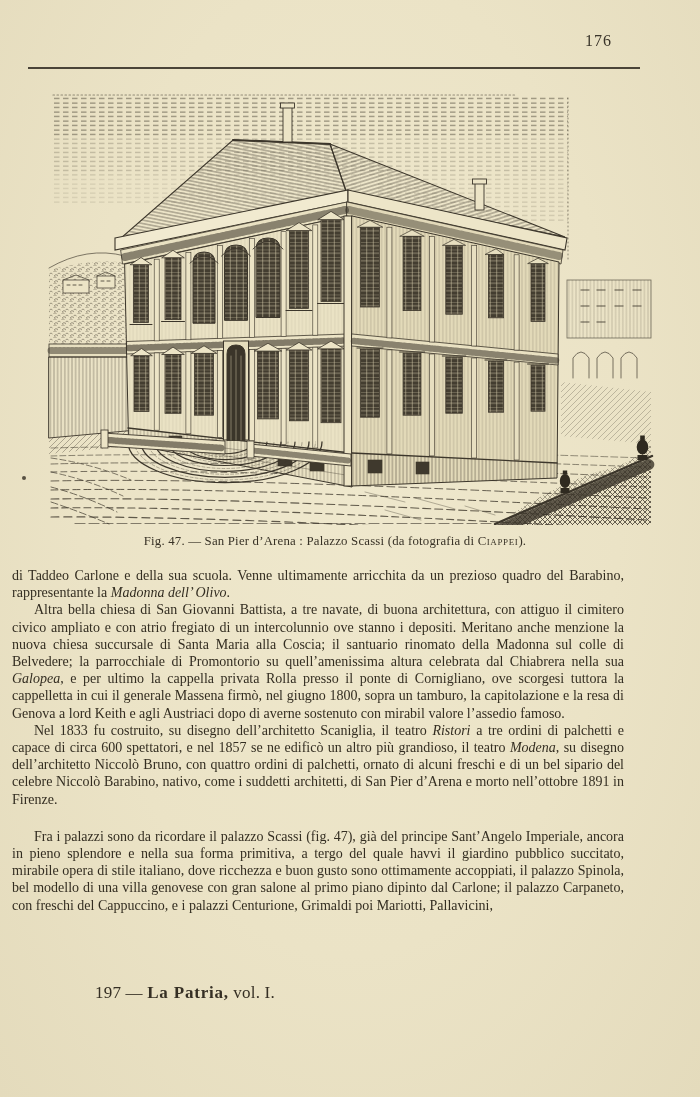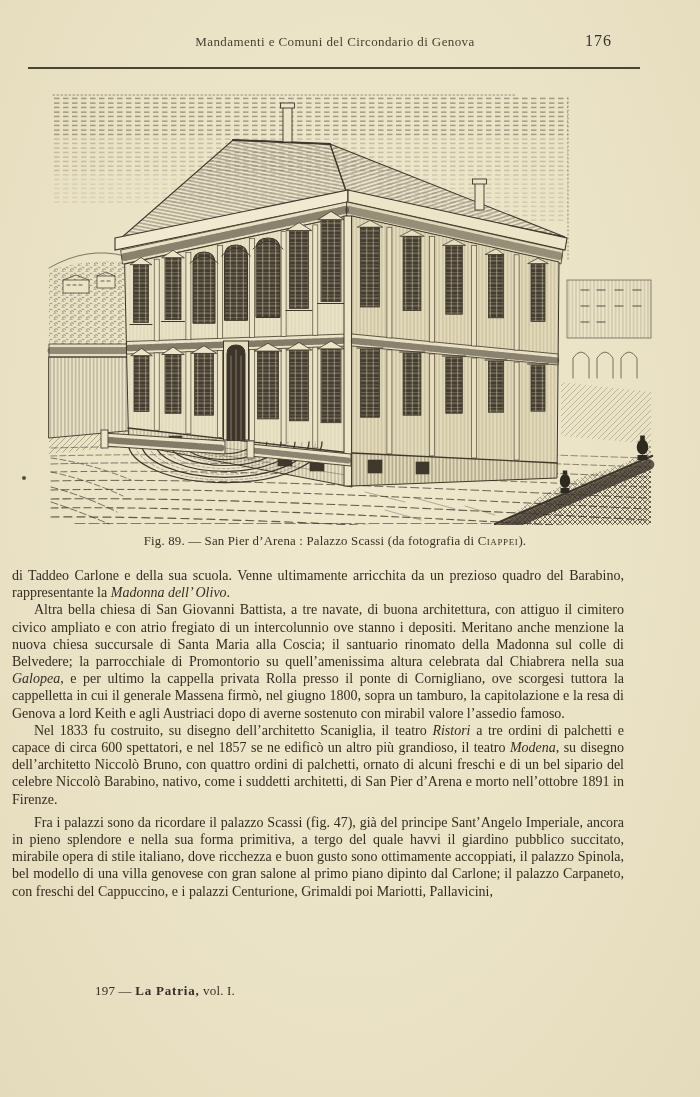--- a/index.html
+++ b/index.html
@@ -29,38 +29,37 @@
     position:absolute;top:534px;left:28px;width:614px;text-align:center;
     font-size:12.8px;color:#383226;letter-spacing:.2px;
   }
   .caption .sc{font-variant:small-caps;letter-spacing:.6px;}
   .body-text{
     position:absolute;top:567px;left:12px;width:612px;
     font-size:14px;line-height:17.2px;text-align:justify;color:#332d21;
   }
   .body-text p{margin:0;}
   .body-text p.indent{text-indent:22px;}
-  .body-text p.gap{margin-top:6px;}
+  .body-text p.gap{margin-top:20px;}
   .body-text i{font-style:italic;}
   .page-foot{
-    position:absolute;top:983px;left:95px;font-size:13px;color:#352f24;letter-spacing:.2px;
+    position:absolute;top:983px;left:95px;font-size:17px;color:#352f24;letter-spacing:.2px;
   }
   .page-foot b{letter-spacing:.8px;}
   .spot{
     position:absolute;top:476px;left:22px;width:4px;height:4px;border-radius:50%;
     background:#3d372b;opacity:.85;
   }
 </style>
 </head>
 <body>
 
 <div class="page">
 
   <div class="running-head">
-    <span class="title">Mandamenti e Comuni del Circondario di Genova</span>
     <span class="pagenum">176</span>
   </div>
   <div class="head-rule"></div>
 
   <div class="figure-wrap">
     <svg viewBox="0 0 610 433" xmlns="http://www.w3.org/2000/svg">
       <defs>
         <clipPath id="plate">
             <rect x="0" y="0" width="610" height="433"></rect>
           </clipPath>
@@ -333,21 +332,21 @@
           <path d="M6 366Q48 372 86 388" stroke-width=".9" stroke-dasharray="6 3"></path>
           <path d="M6 380Q44 388 78 404" stroke-width=".9" stroke-dasharray="6 3"></path>
           <path d="M6 395Q40 404 72 420" stroke-width="1" stroke-dasharray="7 3"></path>
           <path d="M6 410Q36 420 64 432" stroke-width="1" stroke-dasharray="7 3"></path>
         </g>
 
       </g>
     </svg>
   </div>
 
-  <div class="caption"><span>Fig. 89. — San Pier d’Arena : Palazzo Scassi (da fotografia di </span><span class="sc">Ciappei</span><span>).</span></div>
+  <div class="caption"><span>Fig. 47. — San Pier d’Arena : Palazzo Scassi (da fotografia di </span><span class="sc">Ciappei</span><span>).</span></div>
 
   <div class="body-text">
       <p class=""><span>di Taddeo Carlone e della sua scuola. Venne ultimamente arricchita da un prezioso quadro del Barabino, rappresentante la </span><i>Madonna dell’ Olivo</i><span>.</span></p>
       <p class="indent"><span>Altra bella chiesa di San Giovanni Battista, a tre navate, di buona architettura, con attiguo il cimitero civico ampliato e con atrio fregiato di un intercolunnio ove stanno i depositi. Meritano anche menzione la nuova chiesa succursale di Santa Maria alla Coscia; il santuario rinomato della Madonna sul colle di Belvedere; la parrocchiale di Promontorio su quell’amenissima altura celebrata dal Chiabrera nella sua </span><i>Galopea</i><span>, e per ultimo la cappella privata Rolla presso il ponte di Cornigliano, ove scorgesi tuttora la cappelletta in cui il generale Massena firmò, nel giugno 1800, sopra un tamburo, la capitolazione e la resa di Genova a lord Keith e agli Austriaci dopo di averne sostenuto con mirabil valore l’assedio famoso.</span></p>
       <p class="indent"><span>Nel 1833 fu costruito, su disegno dell’architetto Scaniglia, il teatro </span><i>Ristori</i><span> a tre ordini di palchetti e capace di circa 600 spettatori, e nel 1857 se ne edificò un altro più grandioso, il teatro </span><i>Modena</i><span>, su disegno dell’architetto Niccolò Bruno, con quattro ordini di palchetti, ornato di alcuni freschi e di un bel sipario del celebre Niccolò Barabino, nativo, come i suddetti architetti, di San Pier d’Arena e morto nell’ottobre 1891 in Firenze.</span></p>
       <p class="indent gap"><span>Fra i palazzi sono da ricordare il palazzo Scassi (fig. 47), già del principe Sant’Angelo Imperiale, ancora in pieno splendore e nella sua forma primitiva, a tergo del quale havvi il giardino pubblico succitato, mirabile opera di stile italiano, dove ricchezza e buon gusto sono ottimamente accoppiati, il palazzo Spinola, bel modello di una villa genovese con gran salone al primo piano dipinto dal Carlone; il palazzo Carpaneto, con freschi del Cappuccino, e i palazzi Centurione, Grimaldi poi Mariotti, Pallavicini,</span></p>
     </div>
 
   <div class="page-foot"><span>197 — </span><b>La Patria,</b><span> vol. I.</span></div>
 

